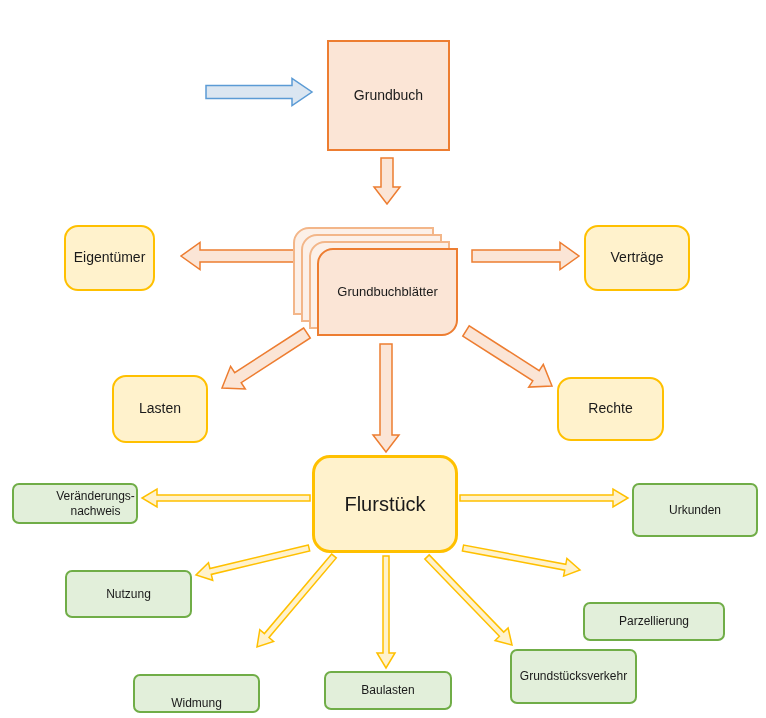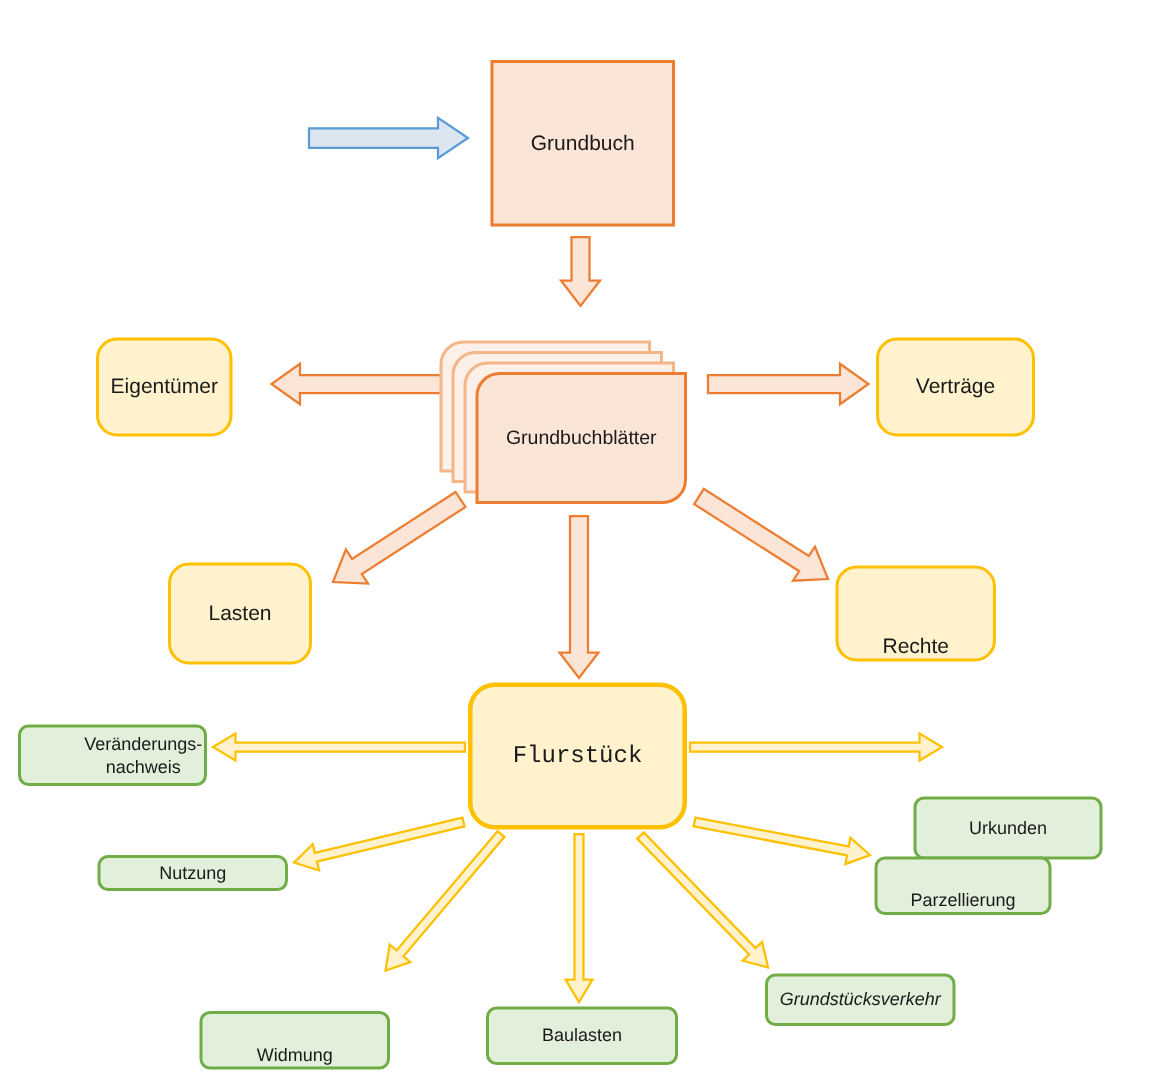--- a/index.html
+++ b/index.html
@@ -17,21 +17,21 @@
   
   .stack{background:transparent;padding-left:20px;}
   .card{position:absolute;box-sizing:border-box;width:141px;height:88px;
         border-radius:16px 0 16px 0;}
   .card.back{background:var(--orange-back-fill);border:2px solid var(--orange-back-border);}
   .card.front{background:var(--orange-fill);border:2.5px solid var(--orange-border);
         display:flex;align-items:center;justify-content:center;font-size:13px;}
   
   .box-gold{background:var(--gold-fill);border:2.5px solid var(--gold-border);
         border-radius:14px;font-size:14px;}
-  .box-gold.big{border-width:3px;border-radius:18px;font-size:16px;font-family:Liberation Mono, monospace;}
+  .box-gold.big{border-width:3px;border-radius:18px;font-size:20px;}
   
   .box-green{background:var(--green-fill);border:2px solid var(--green-border);
         border-radius:7px;font-size:12px;}
   .box-green .line{display:block;}
   
   .arrow{stroke-width:1.5;stroke-linejoin:miter;}
   .arrow-blue{fill:var(--blue-fill);stroke:var(--blue-border);}
   .arrow-orange{fill:var(--orange-fill);stroke:var(--orange-border);}
   .arrow-yellow{fill:var(--gold-fill);stroke:var(--gold-border);}
 </style>
@@ -76,52 +76,52 @@
   </div>
 
   <div class="node box-gold" style="left:584px;top:225px;width:106px;height:66px;">
     <span>Verträge</span>
   </div>
 
   <div class="node box-gold" style="left:112px;top:375px;width:96px;height:68px;">
     <span>Lasten</span>
   </div>
 
-  <div class="node box-gold" style="left:557px;top:377px;width:107px;height:64px;align-items:flex-end;">
+  <div class="node box-gold" style="left:557px;top:377px;width:107px;height:64px;">
     <span>Rechte</span>
   </div>
 
   <div class="node box-gold big" style="left:312px;top:455px;width:146px;height:98px;">
     <span>Flurstück</span>
   </div>
 
   <div class="node box-green" style="left:12px;top:483px;width:126px;height:41px;padding-left:41px;">
     <div>
       <span class="line">Veränderungs-</span>
       <span class="line">nachweis</span>
     </div>
   </div>
 
-  <div class="node box-green" style="left:609px;top:483px;width:126px;height:42px;margin-top:48px;">
+  <div class="node box-green" style="left:632px;top:483px;width:126px;height:54px;">
     <span>Urkunden</span>
   </div>
 
-  <div class="node box-green" style="left:65px;top:570px;width:127px;height:24px;">
+  <div class="node box-green" style="left:65px;top:570px;width:127px;height:48px;">
     <span>Nutzung</span>
   </div>
 
-  <div class="node box-green" style="left:583px;top:571px;width:118px;height:39px;align-items:flex-end;">
+  <div class="node box-green" style="left:583px;top:602px;width:142px;height:39px;">
     <span>Parzellierung</span>
   </div>
 
   <div class="node box-green" style="left:133px;top:674px;width:127px;height:39px;align-items:flex-end;">
     <span>Widmung</span>
   </div>
 
-  <div class="node box-green" style="left:510px;top:649px;width:127px;height:35px;font-style:italic;">
+  <div class="node box-green" style="left:510px;top:649px;width:127px;height:55px;">
     <span>Grundstücksverkehr</span>
   </div>
 
   <div class="node box-green" style="left:324px;top:671px;width:128px;height:39px;">
     <span>Baulasten</span>
   </div>
 
 </div>
 
 </body></html>

